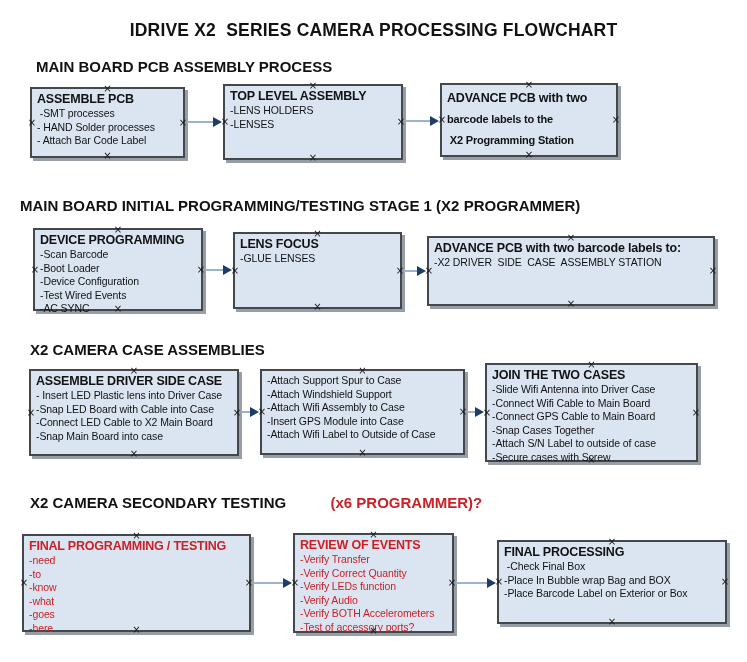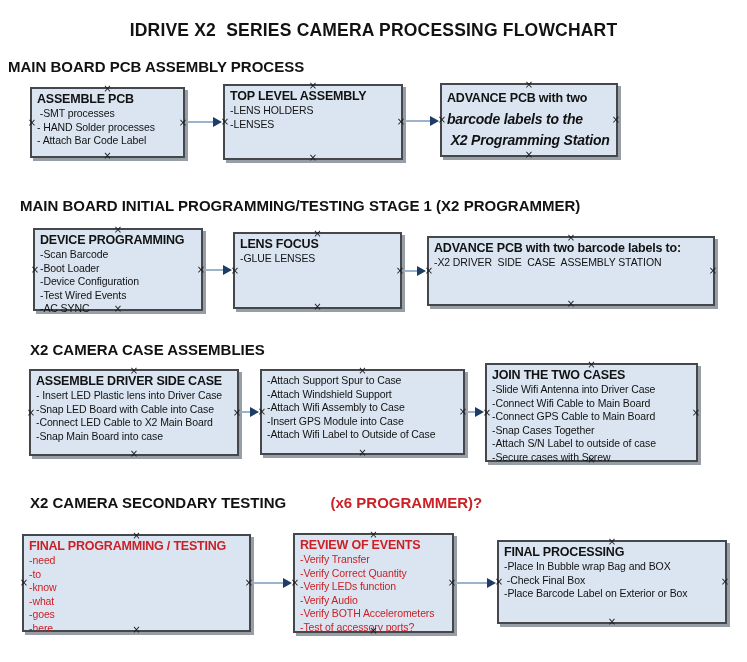--- a/index.html
+++ b/index.html
@@ -21,39 +21,39 @@
     box-shadow:3px 3px 0 var(--shadow);
     box-sizing:border-box;padding:3px 2px 2px 5px;
   }
   .fc-box .bt{
     font-weight:bold;font-size:12.5px;line-height:15px;color:var(--text);
     white-space:pre;letter-spacing:-0.2px;
   }
   .fc-box .bl{font-size:10.5px;line-height:13.5px;color:var(--text);white-space:pre;letter-spacing:-0.1px;}
   .fc-box.red .bt,.fc-box.red .bl{color:var(--red);}
   .fc-box.boldlines .bt{line-height:21px;}
-  .fc-box.boldlines .bl{font-weight:bold;font-size:14px;line-height:21px;letter-spacing:-0.2px;font-style:italic;}
+  .fc-box.boldlines .bl{font-weight:bold;font-size:11px;line-height:21px;letter-spacing:-0.2px;}
   .handle{
     position:absolute;transform:translate(-50%,-50%);
     font-family:"DejaVu Sans",sans-serif;font-size:10px;line-height:10px;color:#1a1a1a;
     pointer-events:none;
   }
   .arrow-line{position:absolute;height:2px;background:var(--arrow-line);}
   .arrow-head{
     position:absolute;width:0;height:0;
     border-top:5px solid transparent;border-bottom:5px solid transparent;
     border-left:9px solid var(--arrow-head);
   }
 </style>
 </head>
 <body>
 
 <div id="canvas">
   <div class="title">IDRIVE X2  SERIES CAMERA PROCESSING FLOWCHART</div>
-<div class="sec" style="left: 8px; top: 58px;"><span class="">MAIN BOARD PCB ASSEMBLY PROCESS</span></div>
+<div class="sec" style="left: 36px; top: 58px;"><span class="">MAIN BOARD PCB ASSEMBLY PROCESS</span></div>
     <div class="sec" style="left: 20px; top: 197px;"><span class="">MAIN BOARD INITIAL PROGRAMMING/TESTING STAGE 1 (X2 PROGRAMMER)</span></div>
     <div class="sec" style="left: 30px; top: 341px;"><span class="">X2 CAMERA CASE ASSEMBLIES</span></div>
     <div class="sec" style="left: 30px; top: 494px;"><span class="">X2 CAMERA SECONDARY TESTING  </span><span class="suffix">(x6 PROGRAMMER)?</span></div>
     <div class="fc-box" style="left: 30px; top: 87px; width: 155px; height: 71px;">
       <div class="bt">ASSEMBLE PCB</div>
       <div class="bl"> -SMT processes</div>
       <div class="bl">- HAND Solder processes</div>
       <div class="bl">- Attach Bar Code Label</div>
       <span class="handle" style="left: 50%; top: 0%;">×</span>
       <span class="handle" style="left: 50%; top: 100%;">×</span>
@@ -162,22 +162,22 @@
       <div class="bl">-Verify Audio</div>
       <div class="bl">-Verify BOTH Accelerometers</div>
       <div class="bl">-Test of accessory ports?</div>
       <span class="handle" style="left: 50%; top: 0%;">×</span>
       <span class="handle" style="left: 50%; top: 100%;">×</span>
       <span class="handle" style="left: 0%; top: 50%;">×</span>
       <span class="handle" style="left: 100%; top: 50%;">×</span>
     </div>
     <div class="fc-box" style="left: 497px; top: 540px; width: 230px; height: 84px;">
       <div class="bt">FINAL PROCESSING</div>
+      <div class="bl"> -Check Final Box</div>
       <div class="bl">-Place In Bubble wrap Bag and BOX</div>
-      <div class="bl"> -Check Final Box</div>
       <div class="bl">-Place Barcode Label on Exterior or Box</div>
       <span class="handle" style="left: 50%; top: 0%;">×</span>
       <span class="handle" style="left: 50%; top: 100%;">×</span>
       <span class="handle" style="left: 0%; top: 50%;">×</span>
       <span class="handle" style="left: 100%; top: 50%;">×</span>
     </div>
     <div class="arrow-line" style="left: 187px; top: 121px; width: 28px;"></div>
     <div class="arrow-head" style="left: 213px; top: 117px;"></div>
     <div class="arrow-line" style="left: 405px; top: 120px; width: 27px;"></div>
     <div class="arrow-head" style="left: 430px; top: 116px;"></div>

